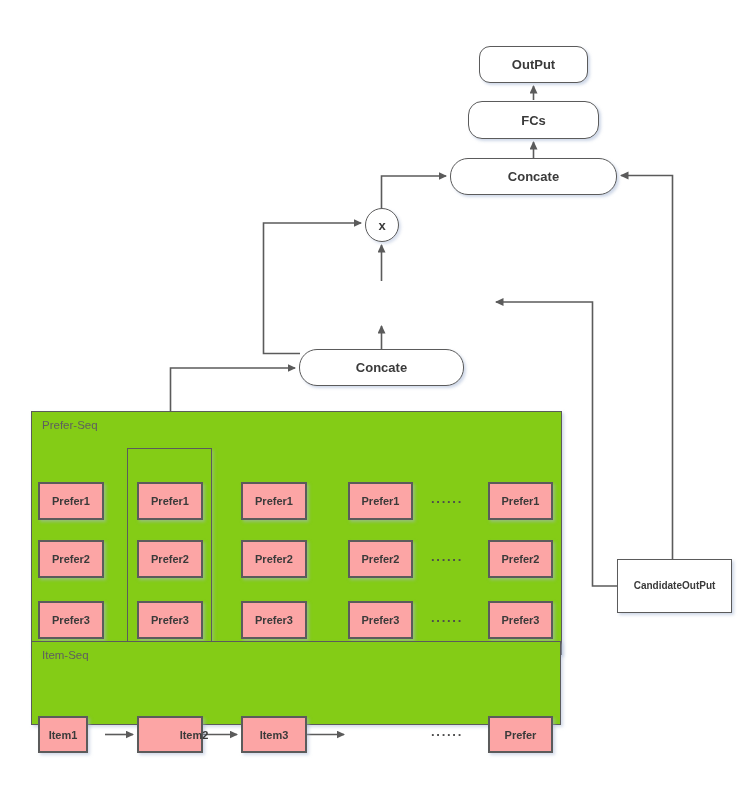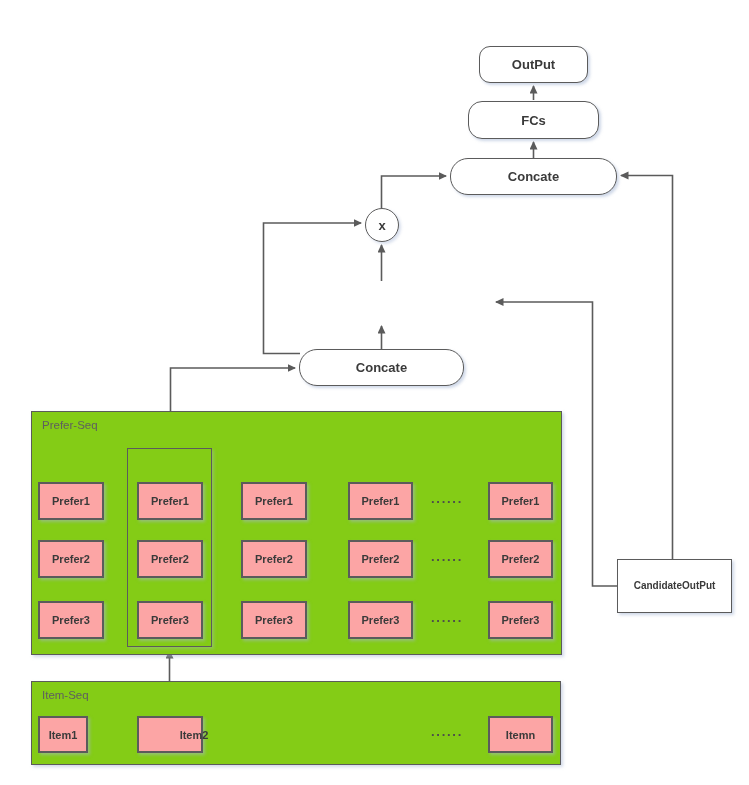--- a/index.html
+++ b/index.html
@@ -117,22 +117,23 @@
   <div class="ellipsis" style="left:431px;top:551px;">······</div>
   <div class="sbox" style="left:488px;top:540px;width:65px;height:38px;">Prefer2</div>
 
   <div class="sbox" style="left:38px;top:601px;width:66px;height:38px;">Prefer3</div>
   <div class="sbox" style="left:137px;top:601px;width:66px;height:38px;">Prefer3</div>
   <div class="sbox" style="left:241px;top:601px;width:66px;height:38px;">Prefer3</div>
   <div class="sbox" style="left:348px;top:601px;width:65px;height:38px;">Prefer3</div>
   <div class="ellipsis" style="left:431px;top:612px;">······</div>
   <div class="sbox" style="left:488px;top:601px;width:65px;height:38px;">Prefer3</div>
 
-  <div class="container-box" style="left:31px;top:681px;width:530px;height:84px;">
+  <div class="container-box" style="left:31px;top:641px;width:530px;height:84px;">
     <div class="clabel">Item-Seq</div>
   </div>
 
   <div class="sbox" style="left:38px;top:716px;width:50px;height:37px;">Item1</div>
   <div class="sbox" style="left:137px;top:716px;width:66px;height:37px;padding-left:48px;">Item2</div>
+  <div class="sbox" style="left:241px;top:716px;width:66px;height:37px;">Item3</div>
   <div class="ellipsis" style="left:431px;top:726px;">······</div>
-  <div class="sbox" style="left:488px;top:716px;width:65px;height:37px;">Itemn</div>
+  <div class="sbox" style="left:488px;top:716px;width:65px;height:37px;">Prefer</div>
 
 </div>
 
 </body></html>

